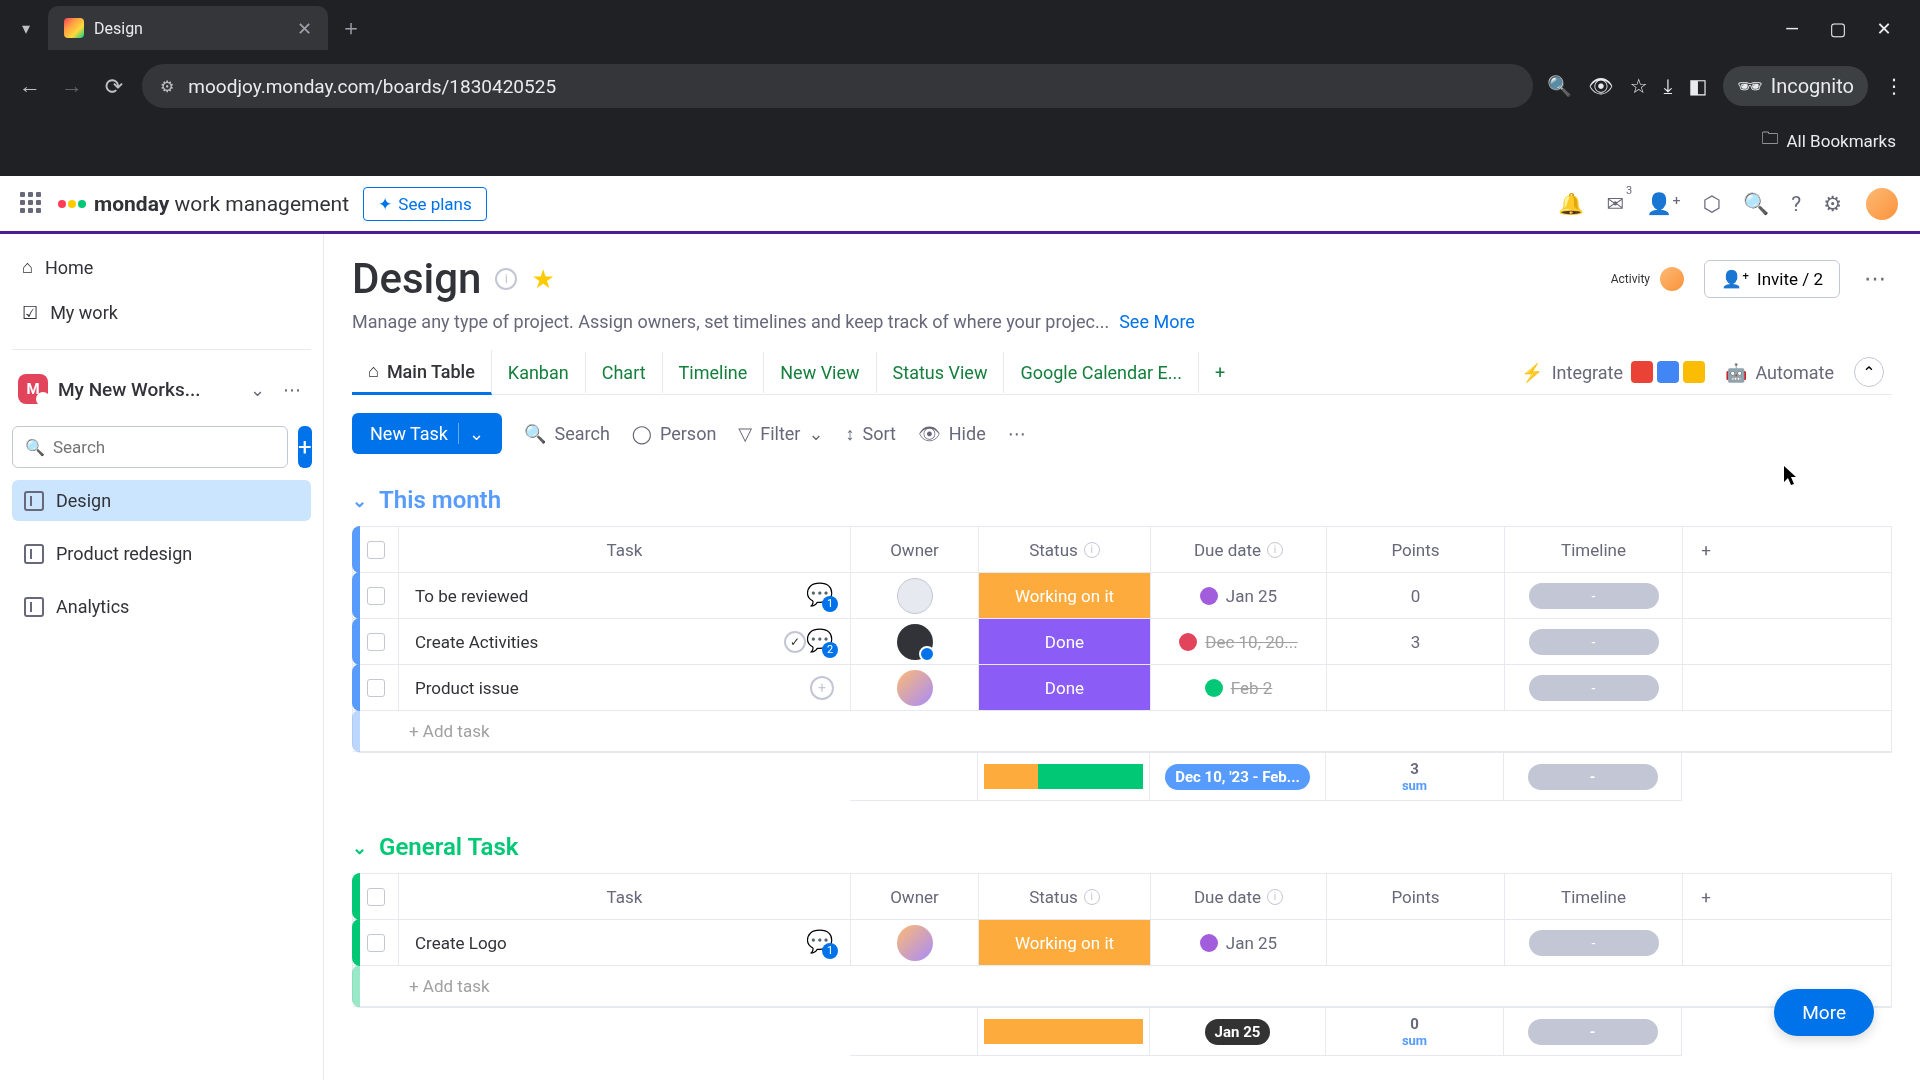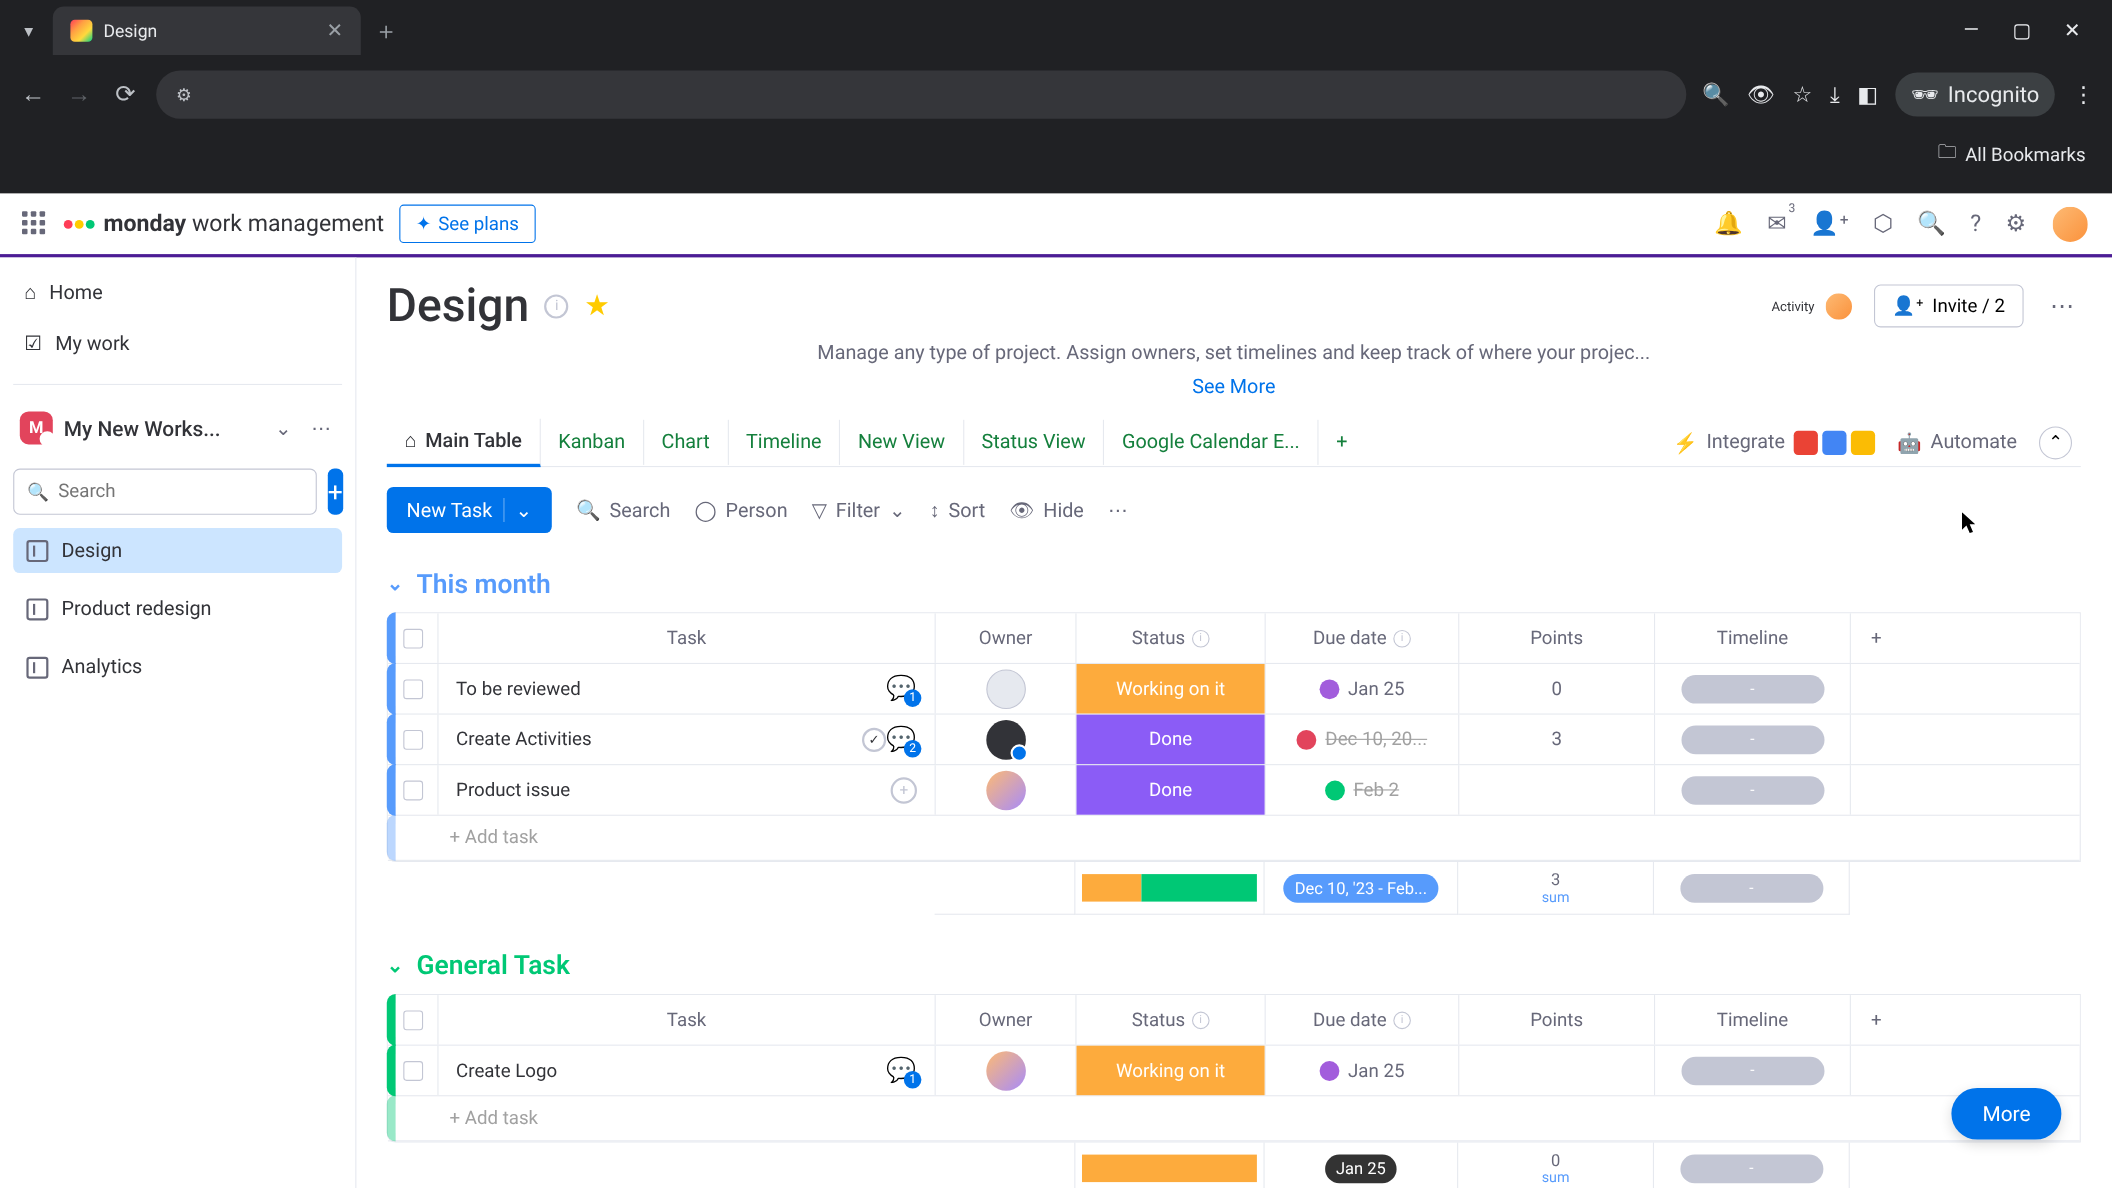--- a/index.html
+++ b/index.html
@@ -68,21 +68,21 @@
 .main { flex: 1; overflow: auto; padding: 20px 28px 40px 28px; position: relative; }
 .board-header { display: flex; align-items: center; gap: 14px; }
 .board-title { font-size: 42px; font-weight: 500; color: #323338; }
 .info-icon { width: 22px; height: 22px; border: 2px solid #c3c6d4; border-radius: 50%; display: flex; align-items: center; justify-content: center; font-size: 13px; color: #c3c6d4; }
 .star { color: #ffcb00; font-size: 26px; cursor: pointer; }
 .header-right { margin-left: auto; display: flex; align-items: center; gap: 18px; }
 .activity { display: flex; align-items: center; gap: 8px; font-size: 12px; color: #323338; }
 .invite-btn { border: 1px solid #c3c6d4; padding: 8px 16px; border-radius: 6px; font-size: 17px; display: flex; align-items: center; gap: 8px; cursor: pointer; }
 .dots-btn { font-size: 22px; color: #676879; cursor: pointer; padding: 6px; }
 
-.board-desc { margin-top: 8px; font-size: 18px; color: #676879; display: flex; align-items: center; gap: 10px; flex-direction: column; }
+.board-desc { margin-top: 8px; font-size: 18px; color: #676879; display: flex; align-items: center; gap: 10px; }
 .see-more { color: #0073ea; cursor: pointer; }
 
 .views-row { display: flex; align-items: center; gap: 0; margin-top: 18px; border-bottom: 1px solid #e6e9ef; }
 .view-tab { padding: 10px 16px; font-size: 18px; color: #15803d; cursor: pointer; display: flex; align-items: center; gap: 8px; border-right: 1px solid #e6e9ef; }
 .view-tab.active { color: #323338; border-bottom: 3px solid #0073ea; margin-bottom: -1px; font-weight: 500; }
 .views-right { margin-left: auto; display: flex; align-items: center; gap: 20px; padding-right: 8px; }
 .views-right .pill { display: flex; align-items: center; gap: 8px; font-size: 18px; color: #676879; cursor: pointer; }
 .mini-icons { display: flex; gap: 4px; }
 .mini-icons span { width: 22px; height: 22px; border-radius: 4px; }
 .collapse-btn { width: 30px; height: 30px; border: 1px solid #c3c6d4; border-radius: 50%; display: flex; align-items: center; justify-content: center; cursor: pointer; }
@@ -121,21 +121,21 @@
 .due-icon { width: 18px; height: 18px; border-radius: 50%; margin-right: 8px; }
 .due-icon.purple { background: #a25ddc; }
 .due-icon.warn { background: #e2445c; }
 .due-icon.done { background: #00c875; }
 .strike { text-decoration: line-through; color: #a1a1a1; }
 .timeline-bar { width: 130px; height: 26px; background: #c3c6d4; border-radius: 14px; display: flex; align-items: center; justify-content: center; color: #fff; font-size: 14px; }
 .info-sm { width: 16px; height: 16px; border: 1px solid #c3c6d4; border-radius: 50%; display: inline-flex; align-items: center; justify-content: center; font-size: 10px; color: #c3c6d4; margin-left: 6px; }
 .add-task-row { display: flex; align-items: center; padding: 10px 56px; color: #a1a1a1; font-size: 17px; cursor: text; border-bottom: 1px solid #e6e9ef; position: relative; }
 .add-task-row .group-handle { opacity: 0.4; }
 
-.summary-row { display: grid; grid-template-columns: 46px 452px 128px 172px 176px 178px 178px 46px; height: 48px; }
+.summary-row { display: grid; grid-template-columns: 46px 452px 128px 172px 176px 178px 178px 46px; height: 48px; font-weight: bold; }
 .summary-row .cell { border-right: 1px solid #e6e9ef; border-bottom: 1px solid #e6e9ef; }
 .summary-row .cell.noborder { border: none; }
 .status-summary { display: flex; width: 100%; height: 70%; }
 .status-summary span { height: 100%; }
 .date-pill { background: #579bfc; color: #fff; border-radius: 14px; padding: 4px 10px; font-size: 15px; position: relative; }
 .date-pill.dark { background: #333; }
 .points-sum { display: flex; flex-direction: column; align-items: center; font-size: 15px; }
 .points-sum .sum { color: #579bfc; font-size: 13px; }
 
 .check-circle { width: 22px; height: 22px; border: 2px solid #c3c6d4; border-radius: 50%; display: flex; align-items: center; justify-content: center; font-size: 12px; }
@@ -161,20 +161,21 @@
       <span>▢</span>
       <span>✕</span>
     </div>
   </div>
   <div class="addr-bar">
     <span class="nav-icon">←</span>
     <span class="nav-icon disabled">→</span>
     <span class="nav-icon">⟳</span>
     <div class="url-box">
       <span style="color:#bdc1c6">⚙</span>
+      <span class="url">moodjoy.monday.com/boards/1830420525</span>
     </div>
     <div class="addr-right">
       <span>🔍</span>
       <span>👁</span>
       <span>☆</span>
       <span>⤓</span>
       <span>◧</span>
       <div class="incognito-btn">
         <span>🕶</span>
         <span>Incognito</span>

